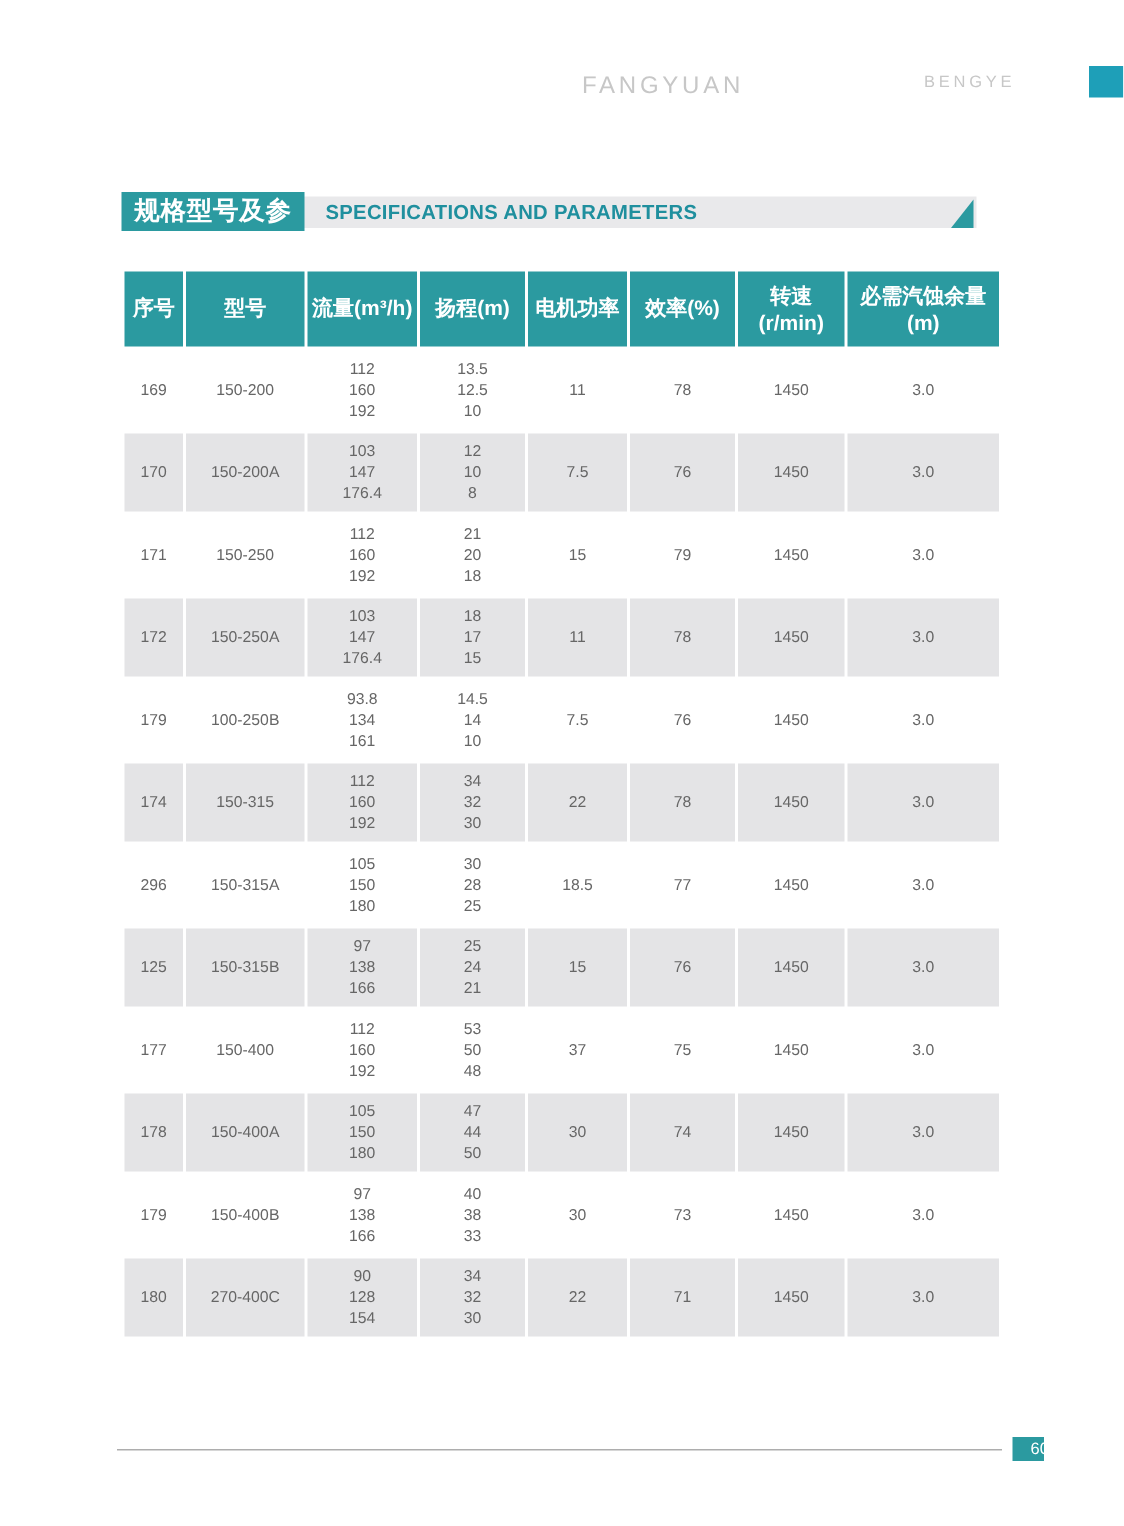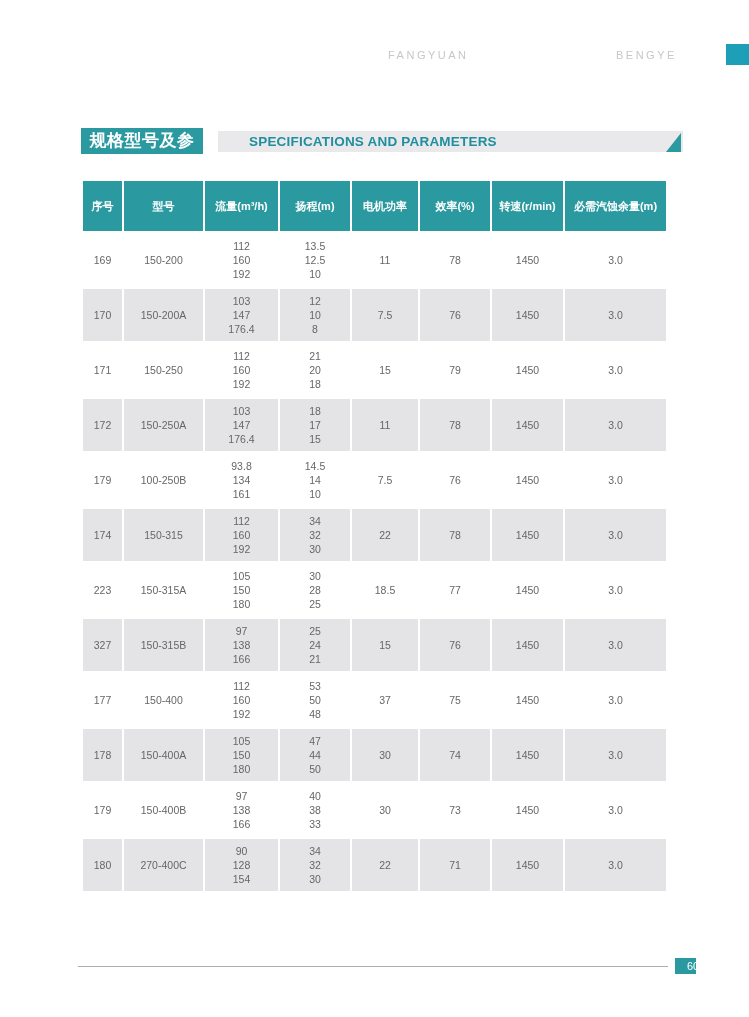--- a/index.html
+++ b/index.html
@@ -7,40 +7,40 @@
   body { font-family:"Liberation Sans","DejaVu Sans",sans-serif; }
 
   .page {
     position:relative; width:749px; height:1017px;
     background:#ffffff; overflow:hidden; margin:0 auto;
   }
 
   
   .brand-left {
     position:absolute; left:388px; top:49px;
-    font-size:11px; letter-spacing:2.5px; color:var(--brand-gray,#c7c7c7);
+    font-size:16px; letter-spacing:2.5px; color:var(--brand-gray,#c7c7c7);
   }
   .brand-right {
     position:absolute; left:616px; top:49px;
     font-size:11px; letter-spacing:2.5px; color:var(--brand-gray,#c7c7c7);text-align:center;
   }
   .corner-square {
     position:absolute; right:0; top:44px; width:23px; height:21px;
     background:var(--corner-teal,#1e9fb8);
   }
 
   
   .title-zh {
     position:absolute; left:81px; top:128px; width:122px; height:26px;
     background:var(--teal,#2b9aa0); color:#ffffff;
     font-size:17px; font-weight:bold; line-height:26px; text-align:center;
     letter-spacing:0.5px; z-index:2;
   }
   .title-en-bar {
-    position:absolute; left:218px; top:131px; width:465px; height:21px;
+    position:absolute; left:186px; top:131px; width:465px; height:21px;
     background:var(--bar-gray,#e9e9eb);
     padding-left:41px;
   }
   .title-en {
     position:absolute; left:31px; top:0; line-height:21px;
     color:var(--en-teal,#1f8f9e); font-size:13.5px; font-weight:bold;
     letter-spacing:0.2px; white-space:nowrap;
   }
   .corner-triangle {
     position:absolute; right:2px; bottom:0; width:0; height:0;
@@ -48,21 +48,21 @@
     border-bottom:19px solid var(--teal,#2b9aa0);
   }
 
   
   table.spec {
     position:absolute; left:81px; top:178px; width:587px;
     border-collapse:separate; border-spacing:2px 3px; table-layout:fixed;
   }
   table.spec th {
     background:var(--teal,#2b9aa0); color:#ffffff;
-    font-size:11px; font-weight:bold; height:50px;
+    font-size:14px; font-weight:bold; height:50px;
     text-align:center; vertical-align:middle; padding:0 1px;
   }
   table.spec td {
     height:52px; font-size:10.5px; color:var(--text-gray,#666666);
     text-align:center; vertical-align:middle;
     white-space:pre-line; line-height:14px;
   }
   table.spec tr.shade td { background:var(--row-shade,#e4e4e6); }
 
   
@@ -193,35 +193,35 @@
 192</td>
           <td>34
 32
 30</td>
           <td>22</td>
           <td>78</td>
           <td>1450</td>
           <td>3.0</td>
         </tr>
         <tr>
-          <td>223</td>
+          <td>296</td>
           <td>150-315A</td>
           <td>105
 150
 180</td>
           <td>30
 28
 25</td>
           <td>18.5</td>
           <td>77</td>
           <td>1450</td>
           <td>3.0</td>
         </tr>
         <tr class="shade">
-          <td>327</td>
+          <td>125</td>
           <td>150-315B</td>
           <td>97
 138
 166</td>
           <td>25
 24
 21</td>
           <td>15</td>
           <td>76</td>
           <td>1450</td>

